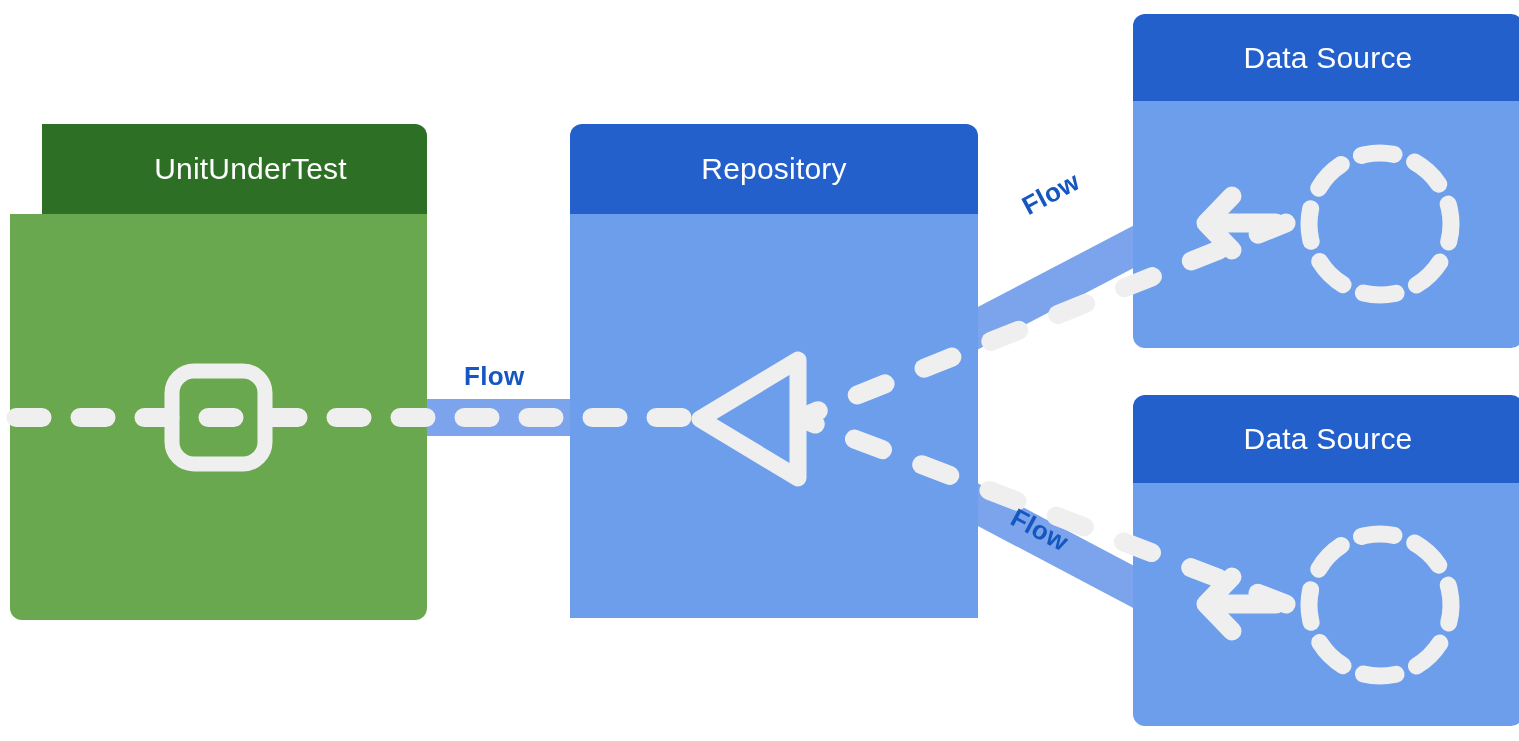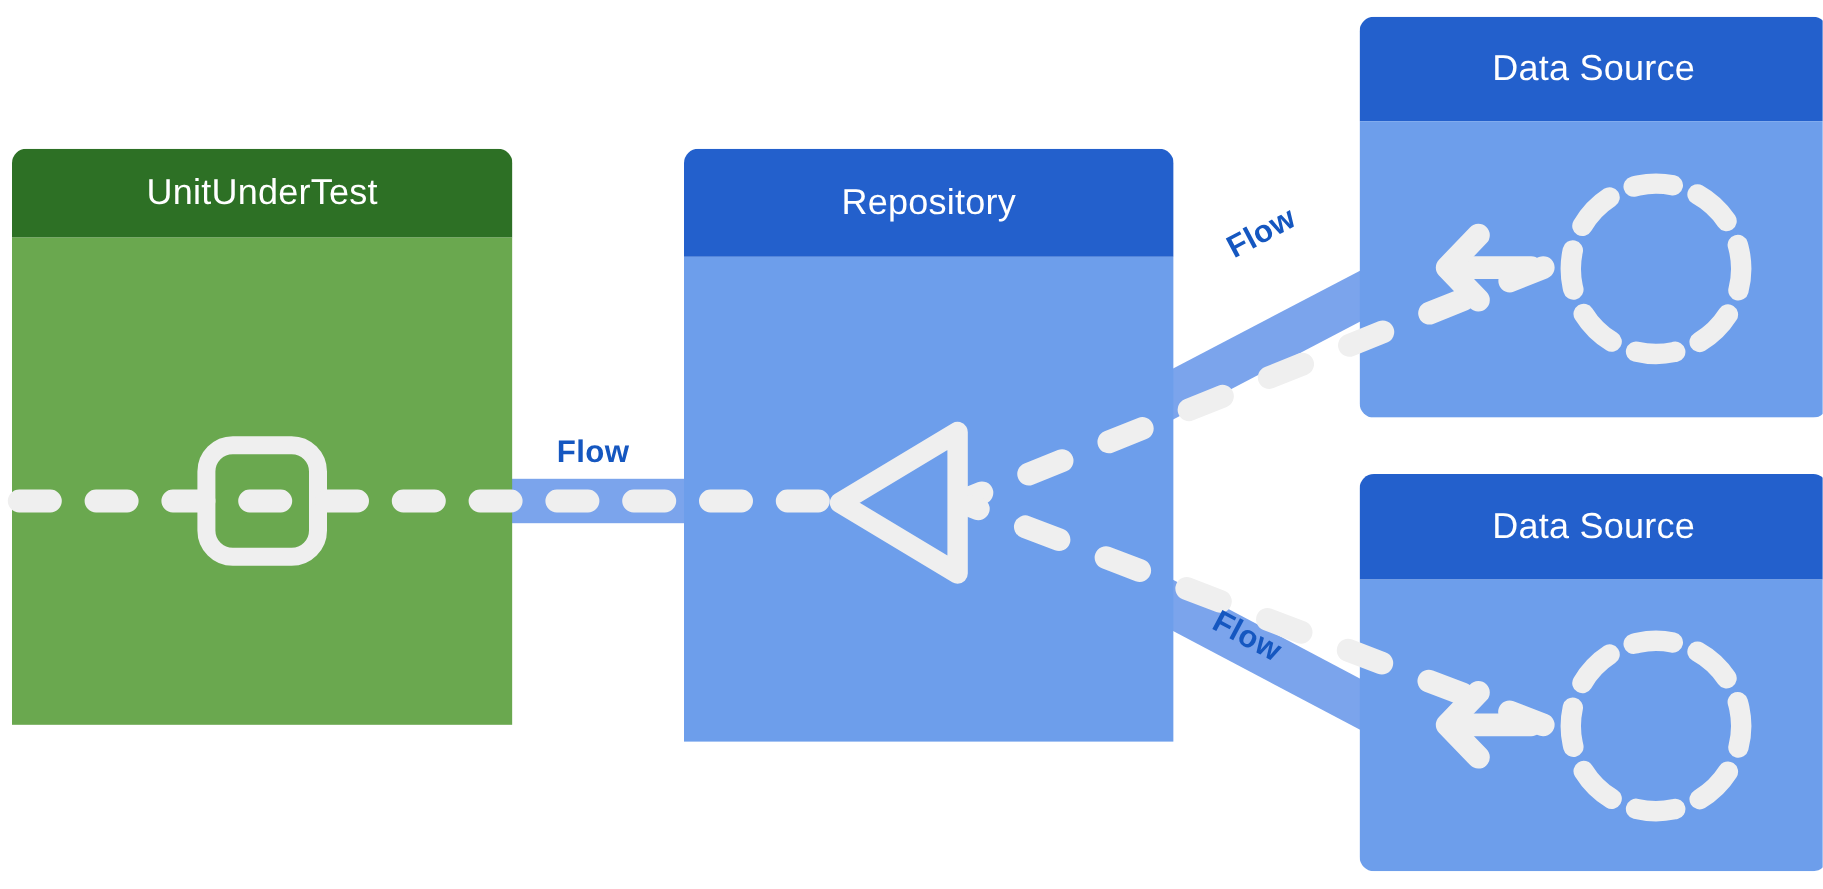--- a/index.html
+++ b/index.html
@@ -47,21 +47,21 @@
   }
 
   
   #node-uut {
     left: 10px;
     top: 124px;
     width: 417px;
     height: 496px;
   }
   #node-uut .node-body { background: #6AA84F; height: 406px; }
-  #node-uut .node-header { background: #2D7025; height: 74px; }
+  #node-uut .node-header { background: #2D7025; height: 90px; margin-left: 32px; }
 
   
   #node-repo {
     left: 570px;
     top: 124px;
     width: 408px;
     height: 642px;
   }
   #node-repo .node-body { background: #6D9EEB; height: 404px; }
   #node-repo .node-header { background: #2360CC; height: 90px; }

